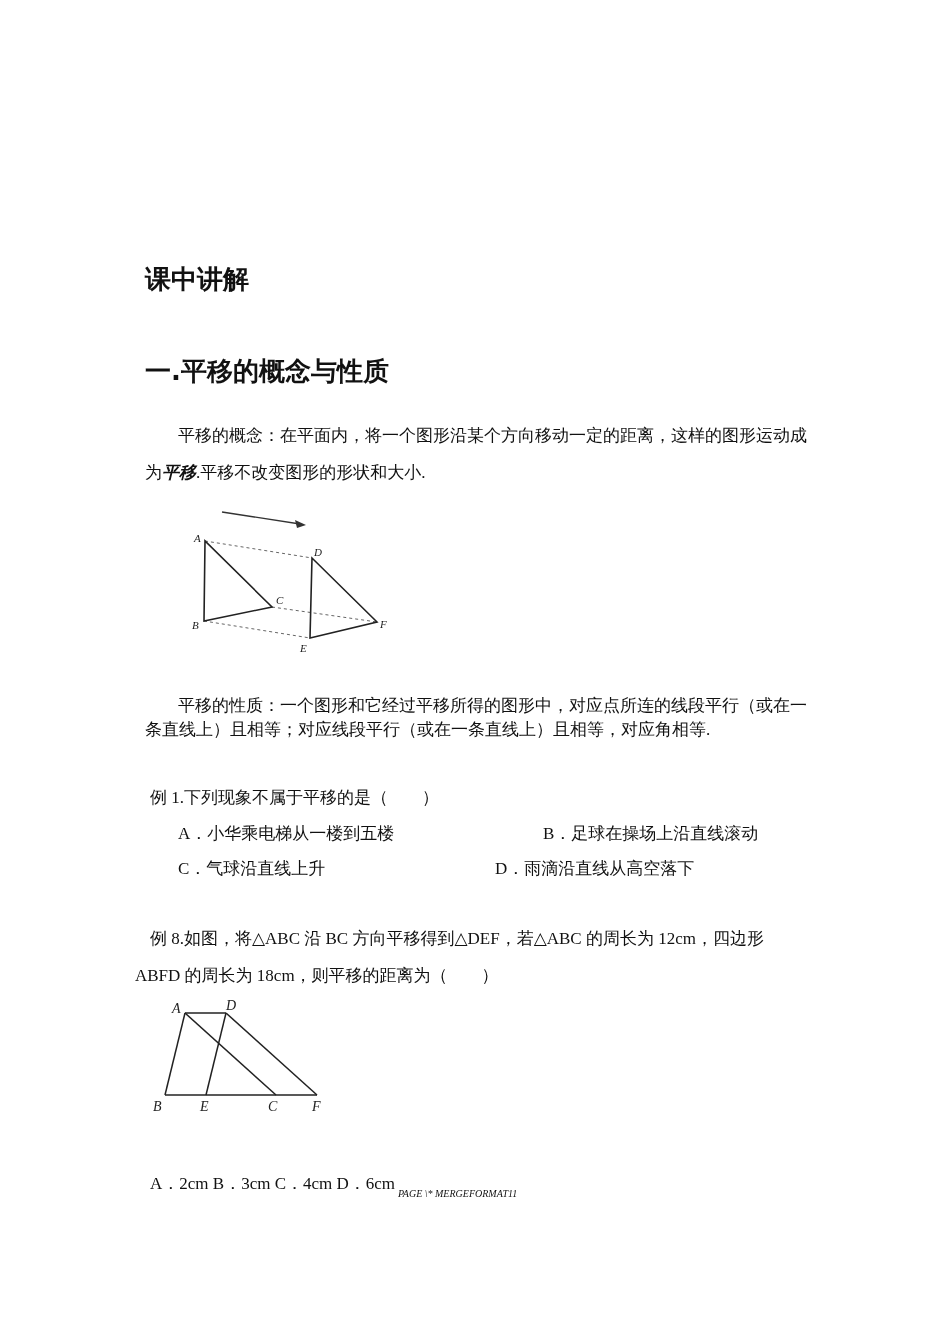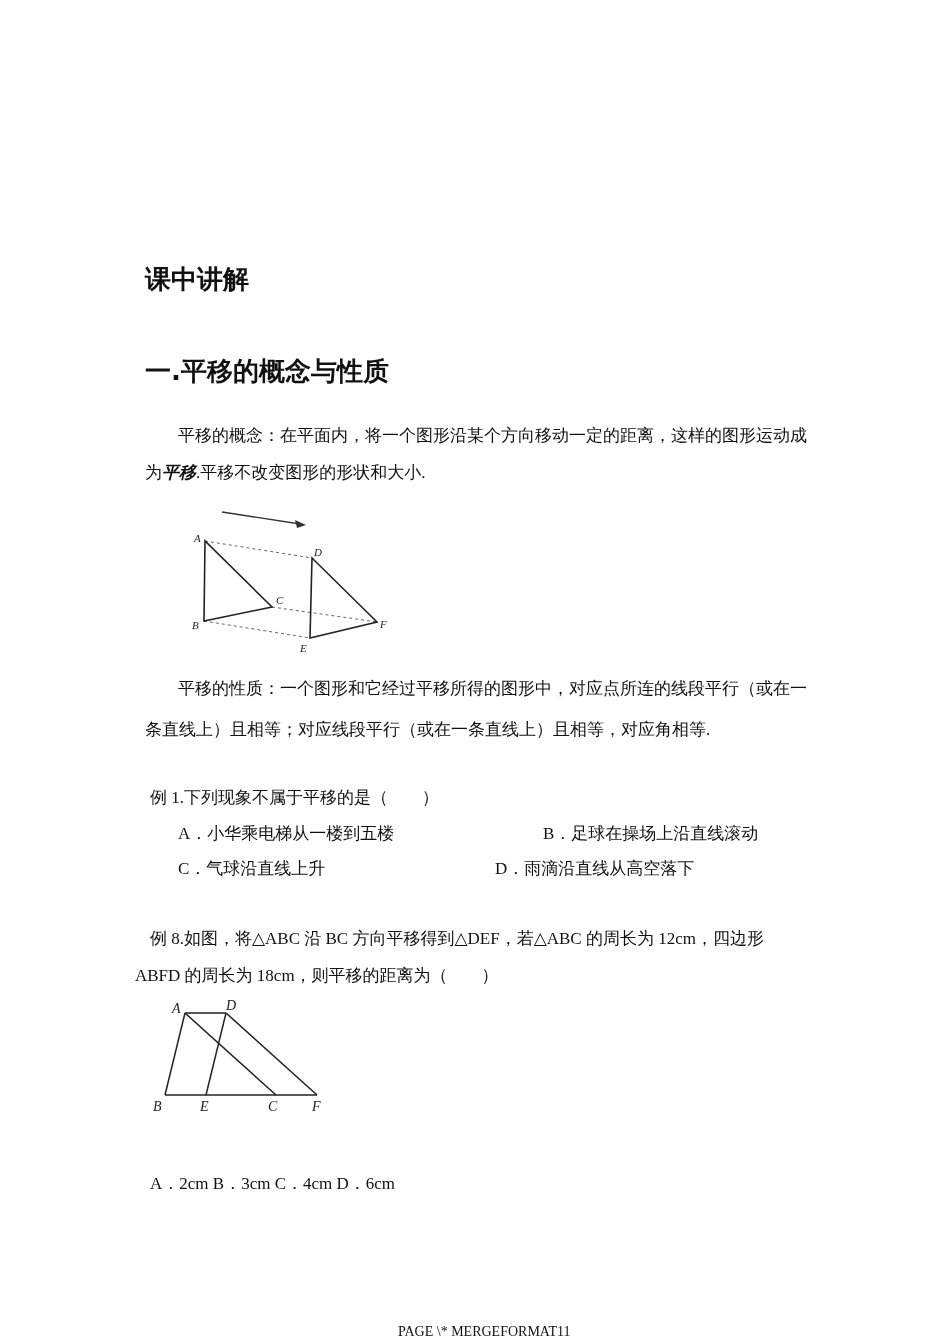--- a/index.html
+++ b/index.html
@@ -36,21 +36,21 @@
     <polygon points="132,58 130,138 197,122"></polygon>
   </g>
   <text x="14" y="42" font-size="11">A</text>
   <text x="12" y="129" font-size="11">B</text>
   <text x="96" y="104" font-size="11">C</text>
   <text x="134" y="56" font-size="11">D</text>
   <text x="120" y="152" font-size="11">E</text>
   <text x="200" y="128" font-size="11">F</text>
 </svg>
 
-<div class="abs p" style="left:178px;top:677px;">平移的性质：一个图形和它经过平移所得的图形中，对应点所连的线段平行（或在一</div>
+<div class="abs p" style="left:178px;top:694px;">平移的性质：一个图形和它经过平移所得的图形中，对应点所连的线段平行（或在一</div>
 <div class="abs p" style="left:145px;top:718px;">条直线上）且相等；对应线段平行（或在一条直线上）且相等，对应角相等.</div>
 
 <div class="abs p" style="left:150px;top:786px;">例 1.下列现象不属于平移的是（　　）</div>
 <div class="abs p" style="left:178px;top:822px;">A．小华乘电梯从一楼到五楼</div>
 <div class="abs p" style="left:495px;top:822px;margin-left:48px;">B．足球在操场上沿直线滚动</div>
 <div class="abs p" style="left:178px;top:857px;">C．气球沿直线上升</div>
 <div class="abs p" style="left:495px;top:857px;">D．雨滴沿直线从高空落下</div>
 
 <div class="abs p" style="left:150px;top:927px;">例 8.如图，将△ABC 沿 BC 方向平移得到△DEF，若△ABC 的周长为 12cm，四边形</div>
 <div class="abs p" style="left:135px;top:964px;">ABFD 的周长为 18cm，则平移的距离为（　　）</div>
@@ -67,13 +67,13 @@
   <text x="32" y="18" font-size="14">A</text>
   <text x="86" y="15" font-size="14">D</text>
   <text x="13" y="116" font-size="14">B</text>
   <text x="60" y="116" font-size="14">E</text>
   <text x="128" y="116" font-size="14">C</text>
   <text x="172" y="116" font-size="14">F</text>
 </svg>
 
 <div class="abs p" style="left:150px;top:1136px;margin-top:36px;">A．2cm B．3cm  C．4cm  D．6cm</div>
 
-<div class="abs" style="left:398px;top:1324px;font-size:14px;">PAGE   \* MERGEFORMAT11</div>
+<div class="abs" style="left:398px;top:1188px;font-size:10px;font-style:italic;">PAGE   \* MERGEFORMAT11</div>
 
 </body></html>

